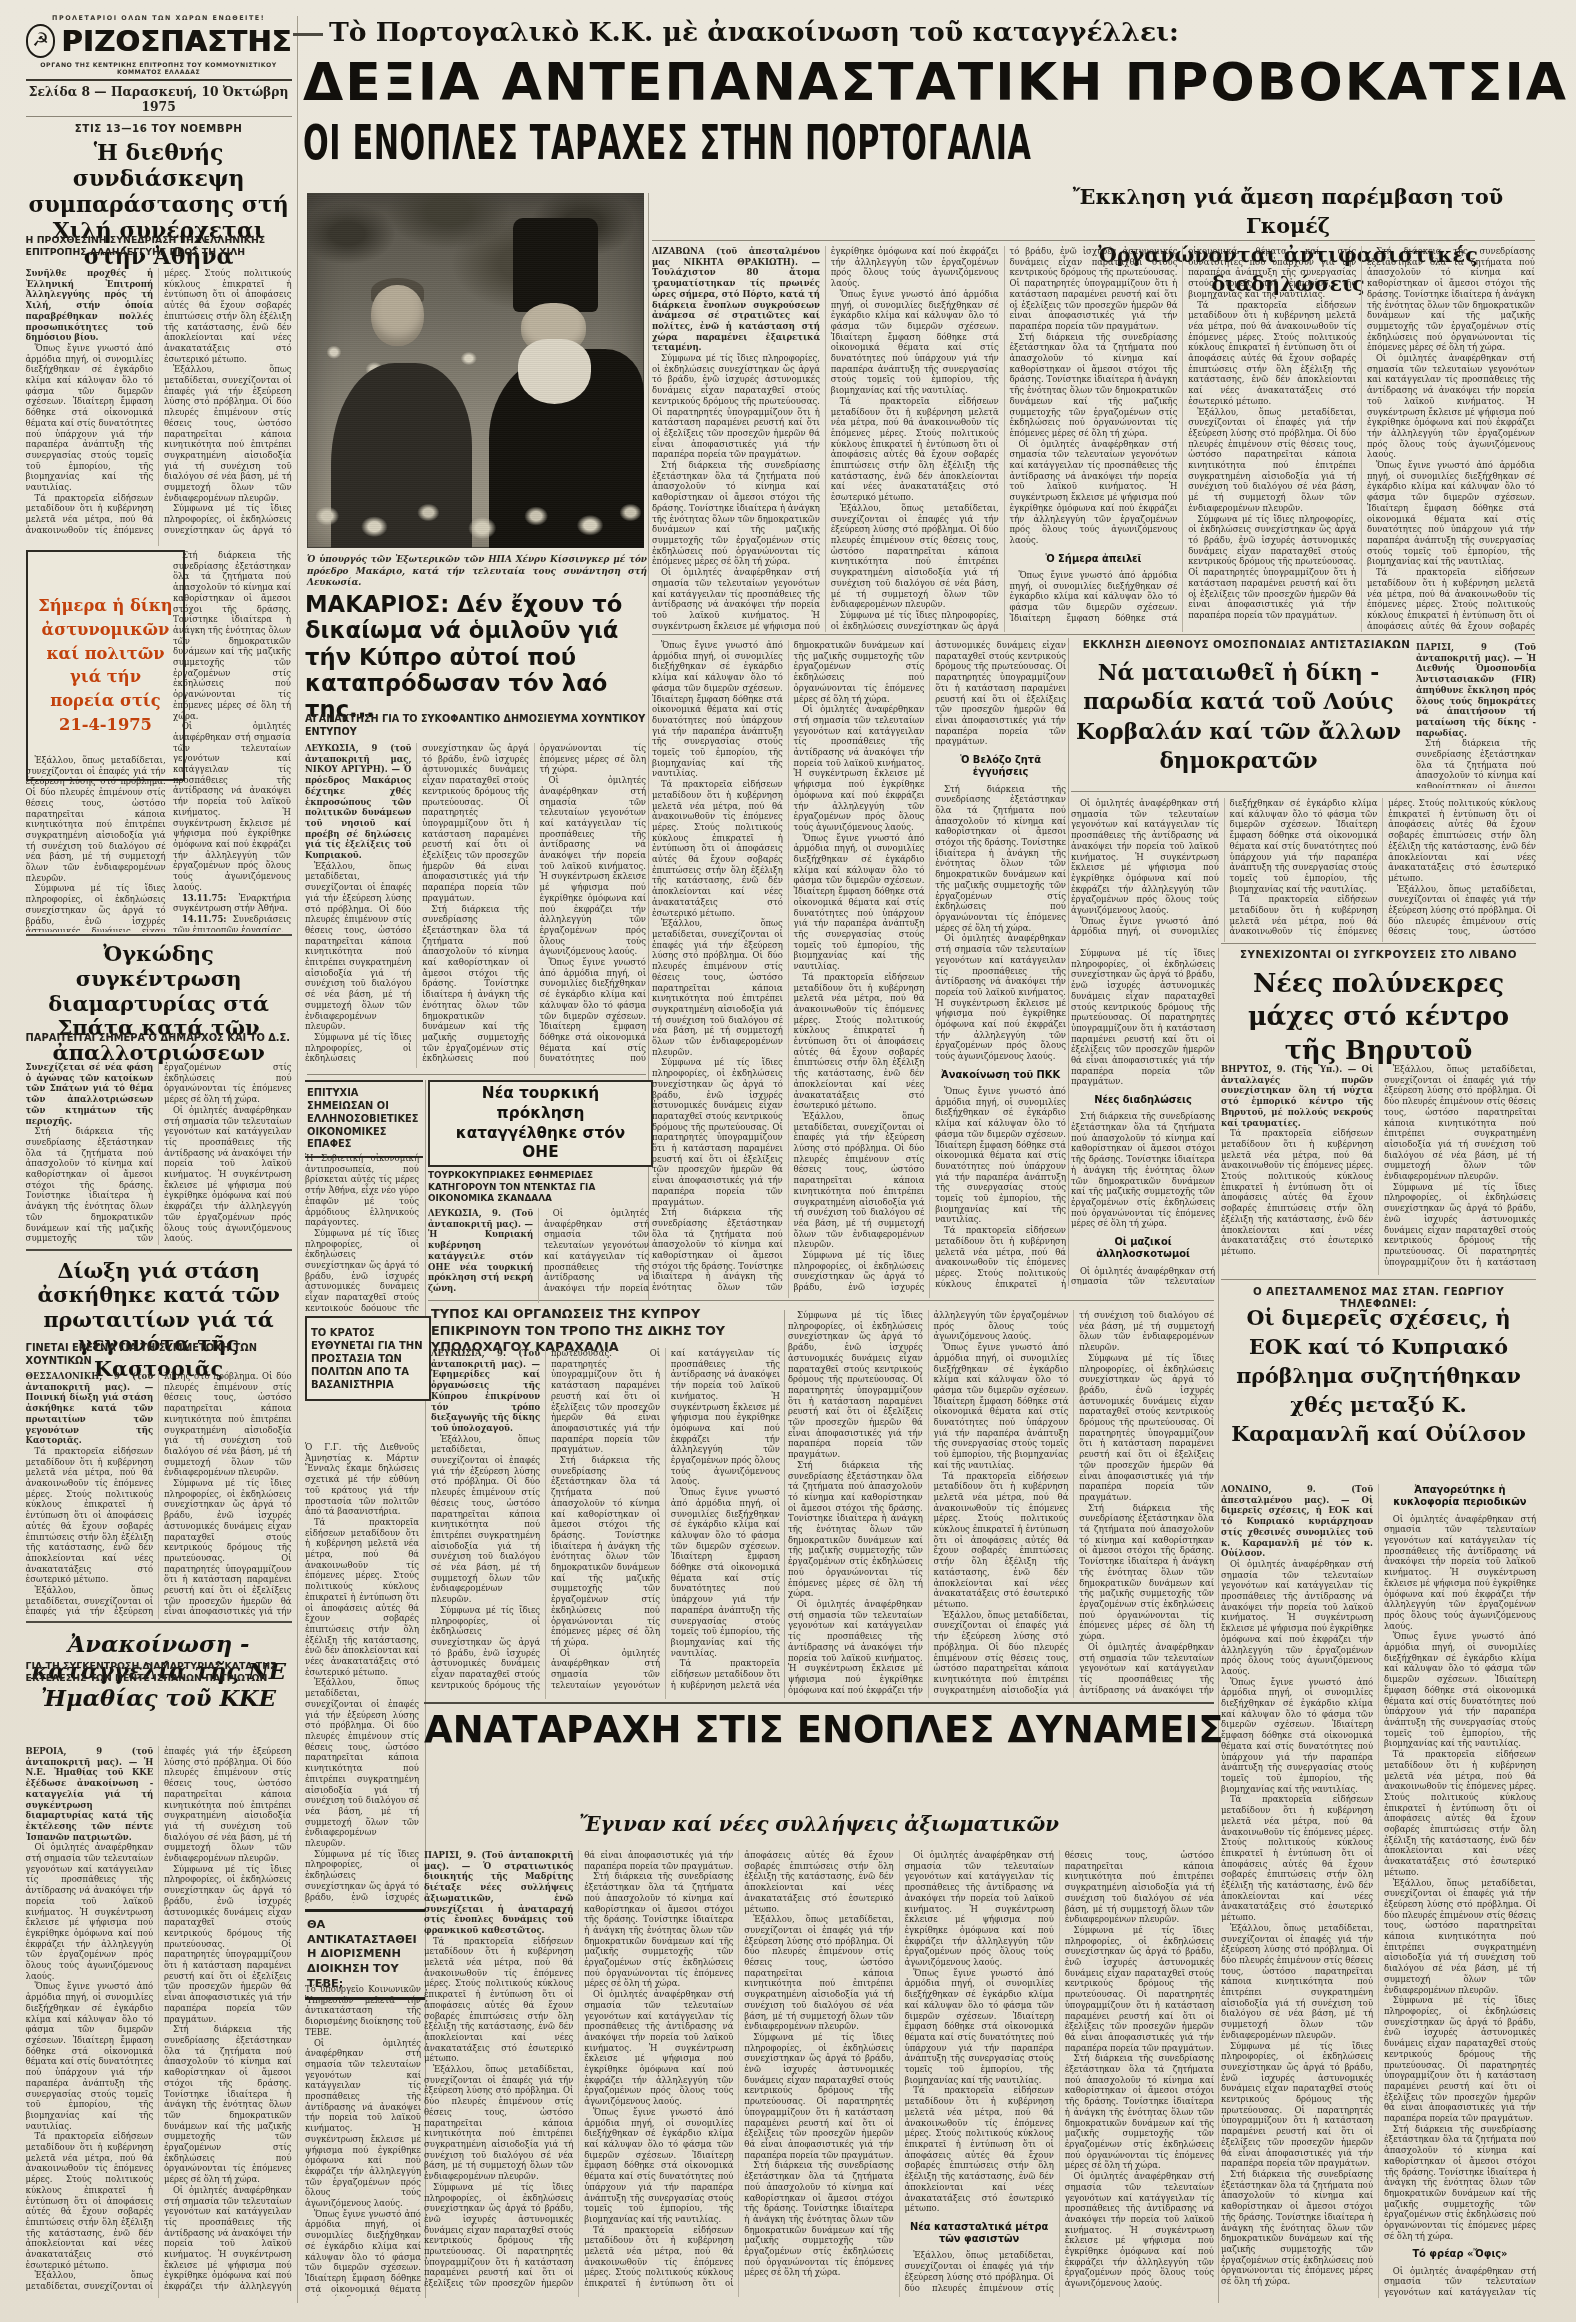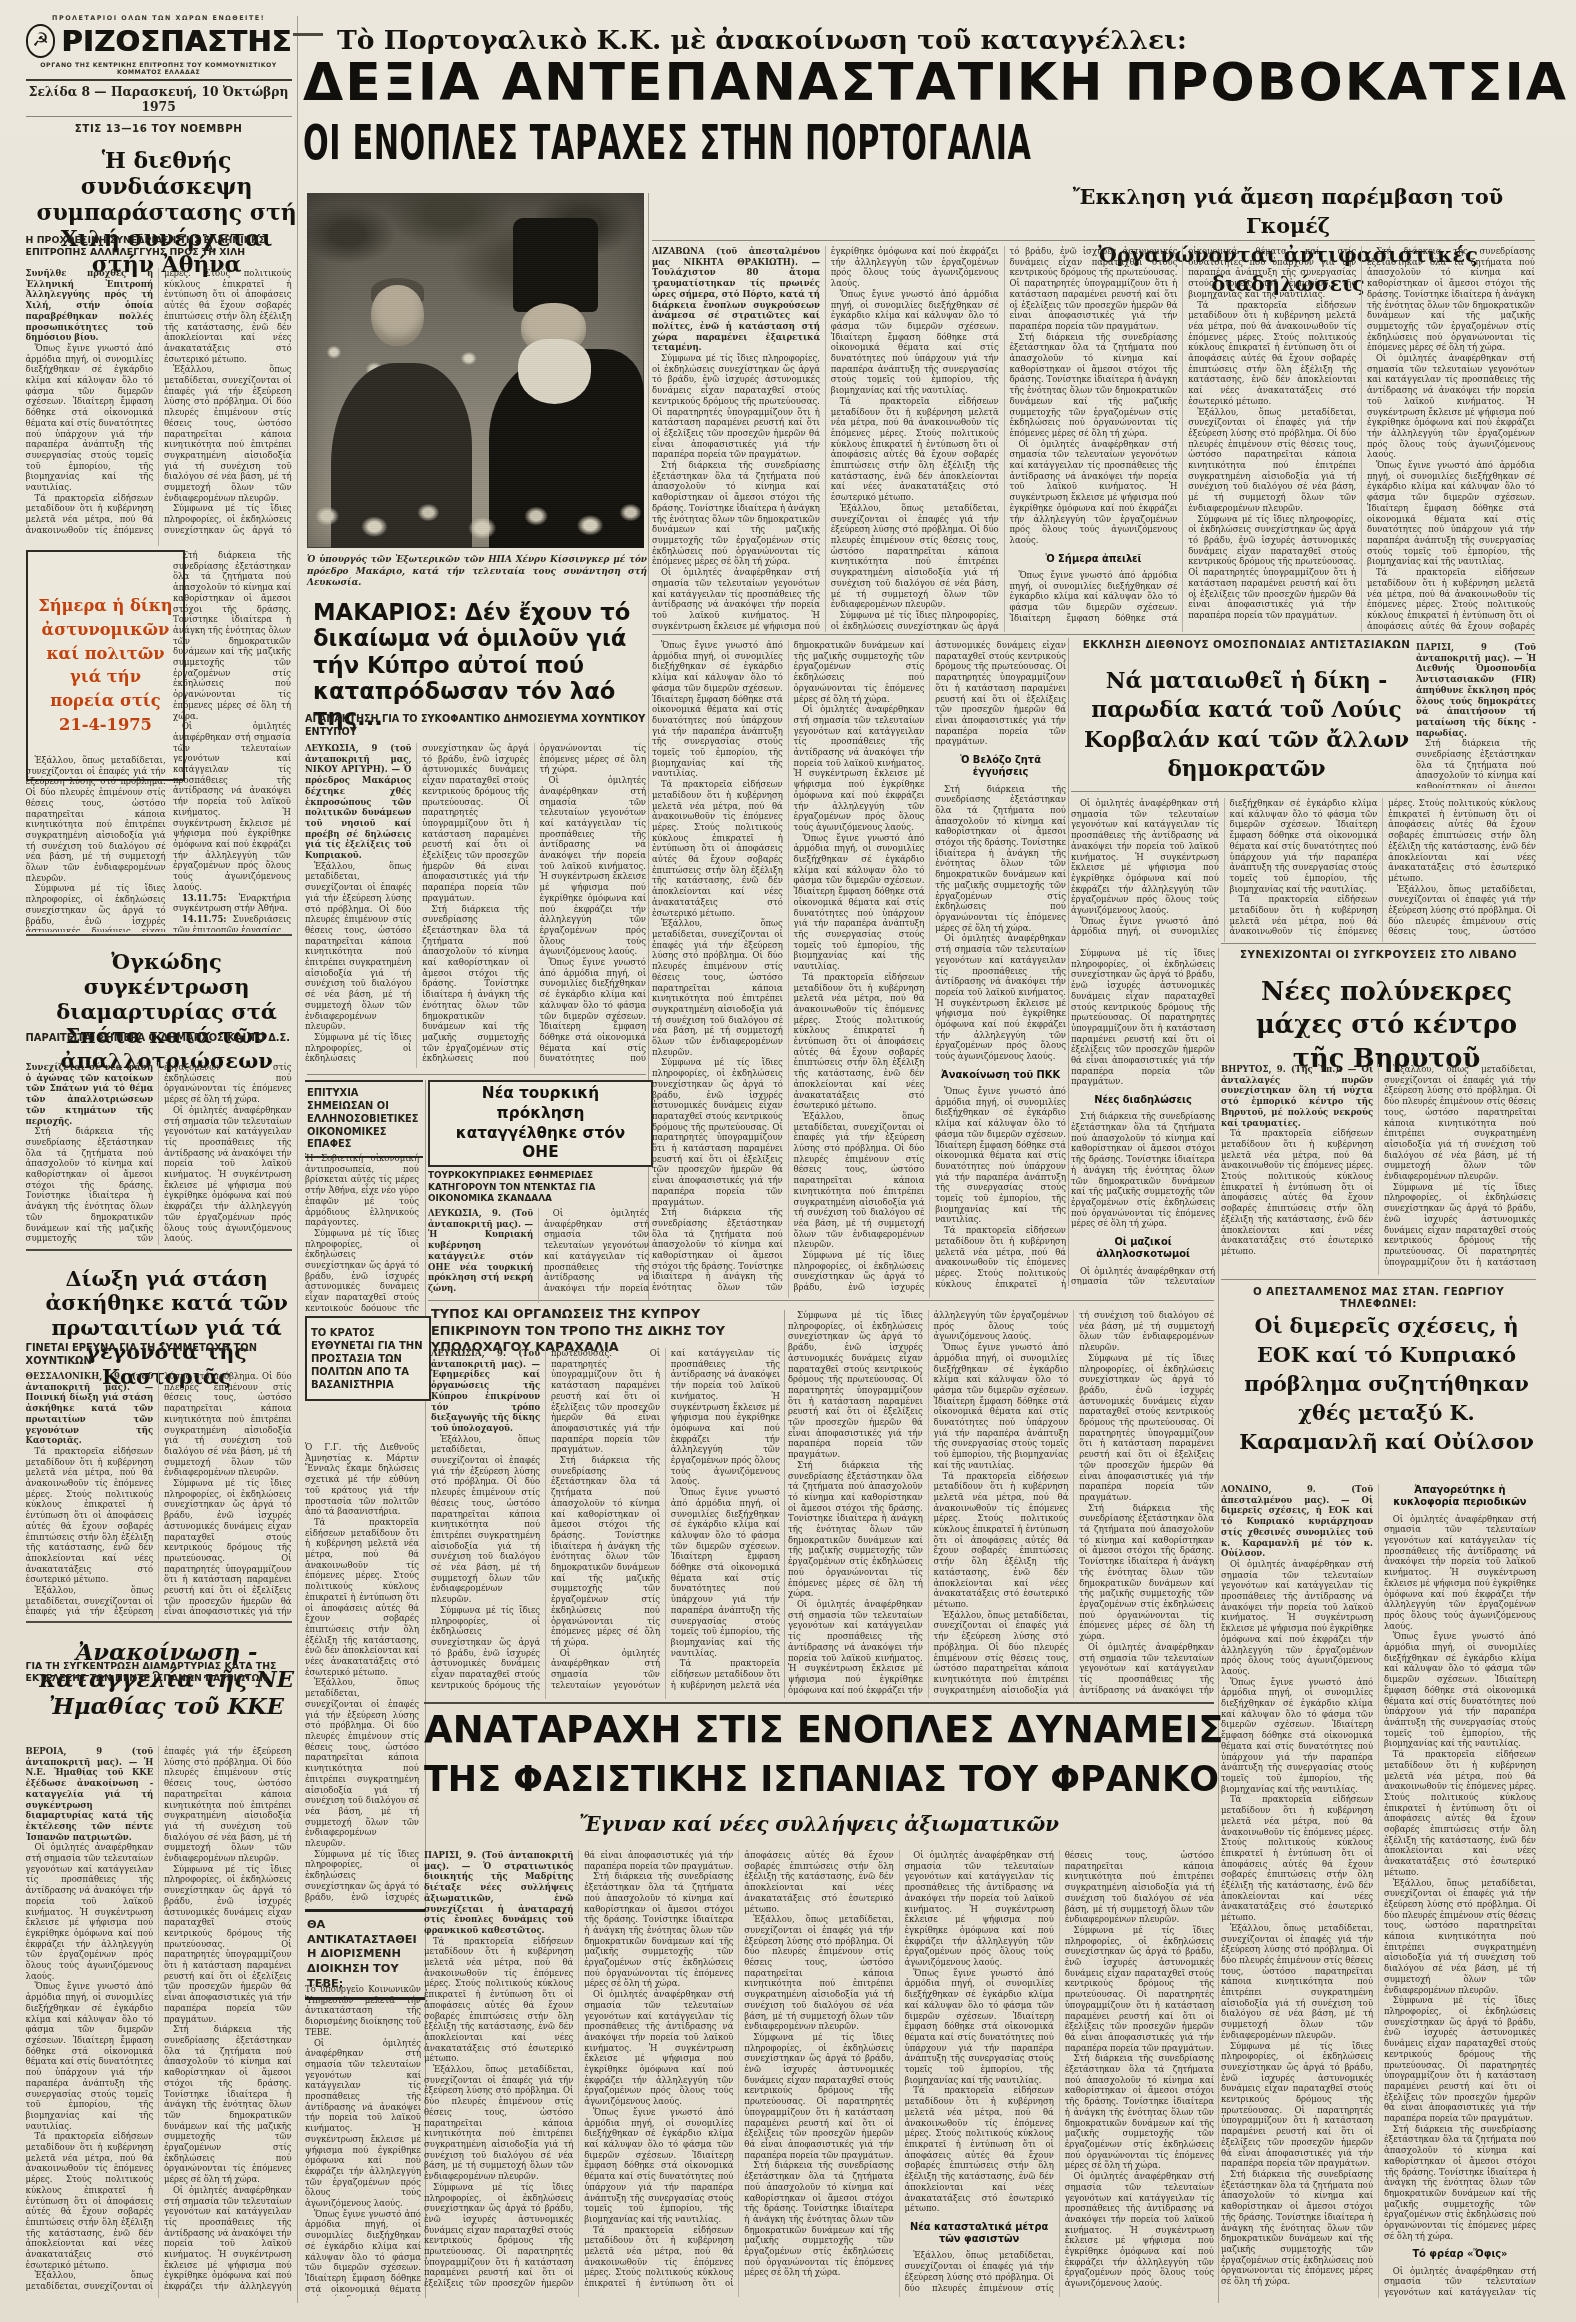--- a/index.html
+++ b/index.html
@@ -81,21 +81,21 @@
     background:radial-gradient(15.8px 12.8px at 6% 55%,#cfc9b6 35%,transparent 75%),
       radial-gradient(17.7px 13.8px at 20% 70%,#d8d2bf 35%,transparent 75%),
       radial-gradient(14.8px 11.8px at 36% 50%,#c8c2af 35%,transparent 75%),
       radial-gradient(18.7px 14.8px at 52% 72%,#d4ceba 35%,transparent 75%),
       radial-gradient(15.8px 12.8px at 68% 55%,#cbc5b2 35%,transparent 75%),
       radial-gradient(17.7px 13.8px at 84% 68%,#d6d0bd 35%,transparent 75%),
       radial-gradient(14.8px 11.8px at 96% 50%,#c9c3b0 35%,transparent 75%)}
   .ph-grain{position:absolute;inset:0;background:repeating-linear-gradient(0deg,rgba(255,255,255,.025) 0 1px,rgba(10,8,5,.05) 1px 2px)}
   .caption{font-size:8.9px;font-weight:bold;font-style:italic;line-height:1.3;text-align:justify;color:#2b2821}
 
-  h1,h2,h3,h4,h5{margin:8px;padding:0}
+  h1,h2,h3,h4,h5{margin:0;padding:0}
 </style>
 </head>
 <body>
 
 <div id="page">
 
   <div class="vrule" style="left:297px;top:15.8px;height:2287px"></div>
   <div class="vrule" style="left:648px;top:193px;height:1107px"></div>
   <div class="vrule" style="left:1068px;top:638px;height:648px"></div>
   <div class="vrule" style="left:1218px;top:948px;height:1355px"></div>
@@ -344,21 +344,20 @@
         <p class="para">Ὅπως ἔγινε γνωστό ἀπό ἁρμόδια πηγή, οἱ συνομιλίες διεξήχθηκαν σέ ἐγκάρδιο κλίμα καί κάλυψαν ὅλο τό φάσμα τῶν διμερῶν σχέσεων. Ἰδιαίτερη ἔμφαση δόθηκε στά οἰκονομικά θέματα καί στίς δυνατότητες πού ὑπάρχουν γιά τήν παραπέρα ἀνάπτυξη τῆς συνεργασίας στούς τομεῖς τοῦ ἐμπορίου, τῆς βιομηχανίας καί τῆς ναυτιλίας.</p>
         <p class="para">Τά πρακτορεῖα εἰδήσεων μεταδίδουν ὅτι ἡ κυβέρνηση μελετᾶ νέα μέτρα, πού θά ἀνακοινωθοῦν τίς ἑπόμενες μέρες. Στούς πολιτικούς κύκλους ἐπικρατεῖ ἡ ἐντύπωση ὅτι οἱ ἀποφάσεις αὐτές θά ἔχουν σοβαρές ἐπιπτώσεις στήν ὅλη ἐξέλιξη τῆς κατάστασης, ἐνῶ δέν ἀποκλείονται καί νέες ἀνακατατάξεις στό ἐσωτερικό μέτωπο.</p>
         <p class="para">Ἐξάλλου, ὅπως μεταδίδεται, συνεχίζονται οἱ ἐπαφές γιά τήν ἐξεύρεση λύσης στό πρόβλημα. Οἱ δύο πλευρές ἐπιμένουν στίς θέσεις τους, ὡστόσο παρατηρεῖται κάποια κινητικότητα πού ἐπιτρέπει συγκρατημένη αἰσιοδοξία γιά τή συνέχιση τοῦ διαλόγου σέ νέα βάση, μέ τή συμμετοχή ὅλων τῶν ἐνδιαφερομένων πλευρῶν.</p>
         <p class="para">Σύμφωνα μέ τίς ἴδιες πληροφορίες, οἱ ἐκδηλώσεις συνεχίστηκαν ὥς ἀργά τό βράδυ, ἐνῶ ἰσχυρές ἀστυνομικές δυνάμεις εἶχαν παραταχθεῖ στούς κεντρικούς δρόμους τῆς πρωτεύουσας. Οἱ παρατηρητές ὑπογραμμίζουν ὅτι ἡ κατάσταση παραμένει ρευστή καί ὅτι οἱ ἐξελίξεις τῶν προσεχῶν ἡμερῶν θά εἶναι ἀποφασιστικές γιά τήν παραπέρα πορεία τῶν πραγμάτων.</p>
         <p class="para">Στή διάρκεια τῆς συνεδρίασης ἐξετάστηκαν ὅλα τά ζητήματα πού ἀπασχολοῦν τό κίνημα καί καθορίστηκαν οἱ ἄμεσοι στόχοι τῆς δράσης. Τονίστηκε ἰδιαίτερα ἡ ἀνάγκη τῆς ἑνότητας ὅλων τῶν δημοκρατικῶν δυνάμεων καί τῆς μαζικῆς συμμετοχῆς τῶν ἐργαζομένων στίς ἐκδηλώσεις πού ὀργανώνονται τίς ἑπόμενες μέρες σέ ὅλη τή χώρα.</p>
         <p class="para">Οἱ ὁμιλητές ἀναφέρθηκαν στή σημασία τῶν τελευταίων γεγονότων καί κατάγγειλαν τίς προσπάθειες τῆς ἀντίδρασης νά ἀνακόψει τήν πορεία τοῦ λαϊκοῦ κινήματος. Ἡ συγκέντρωση ἔκλεισε μέ ψήφισμα πού ἐγκρίθηκε ὁμόφωνα καί πού ἐκφράζει τήν ἀλληλεγγύη τῶν ἐργαζομένων πρός ὅλους τούς ἀγωνιζόμενους λαούς.</p>
       </div>
   </div>
 
   <div class="abs display" style="left:424px;top:1708px;width:790px;text-align:center;font-size:37px">ΑΝΑΤΑΡΑΧΗ ΣΤΙΣ ΕΝΟΠΛΕΣ ΔΥΝΑΜΕΙΣ</div>
-  <div class="abs display" style="left:424px;top:1759px;width:790px;text-align:center;font-size:35px">ΤΗΣ ΦΑΣΙΣΤΙΚΗΣ ΙΣΠΑΝΙΑΣ ΤΟΥ ΦΡΑΝΚΟ</div>
   <div class="abs deck ital" style="left:424px;top:1811px;width:790px;font-size:19.7px">Ἔγιναν καί νέες συλλήψεις ἀξιωματικῶν</div>
   <div class="abs body c5" style="left:424px;top:1850px;width:790px;height:447px">
     <p class="para noindent"><span class="opener">ΠΑΡΙΣΙ, 9. (Τοῦ ἀνταποκριτῆ μας). — Ὁ στρατιωτικός διοικητής τῆς Μαδρίτης διέταξε νέες συλλήψεις ἀξιωματικῶν, ἐνῶ συνεχίζεται ἡ ἀναταραχή στίς ἔνοπλες δυνάμεις τοῦ φρανκικοῦ καθεστῶτος.</span></p>
     <div>
         <p class="para">Τά πρακτορεῖα εἰδήσεων μεταδίδουν ὅτι ἡ κυβέρνηση μελετᾶ νέα μέτρα, πού θά ἀνακοινωθοῦν τίς ἑπόμενες μέρες. Στούς πολιτικούς κύκλους ἐπικρατεῖ ἡ ἐντύπωση ὅτι οἱ ἀποφάσεις αὐτές θά ἔχουν σοβαρές ἐπιπτώσεις στήν ὅλη ἐξέλιξη τῆς κατάστασης, ἐνῶ δέν ἀποκλείονται καί νέες ἀνακατατάξεις στό ἐσωτερικό μέτωπο.</p>
         <p class="para">Ἐξάλλου, ὅπως μεταδίδεται, συνεχίζονται οἱ ἐπαφές γιά τήν ἐξεύρεση λύσης στό πρόβλημα. Οἱ δύο πλευρές ἐπιμένουν στίς θέσεις τους, ὡστόσο παρατηρεῖται κάποια κινητικότητα πού ἐπιτρέπει συγκρατημένη αἰσιοδοξία γιά τή συνέχιση τοῦ διαλόγου σέ νέα βάση, μέ τή συμμετοχή ὅλων τῶν ἐνδιαφερομένων πλευρῶν.</p>
         <p class="para">Σύμφωνα μέ τίς ἴδιες πληροφορίες, οἱ ἐκδηλώσεις συνεχίστηκαν ὥς ἀργά τό βράδυ, ἐνῶ ἰσχυρές ἀστυνομικές δυνάμεις εἶχαν παραταχθεῖ στούς κεντρικούς δρόμους τῆς πρωτεύουσας. Οἱ παρατηρητές ὑπογραμμίζουν ὅτι ἡ κατάσταση παραμένει ρευστή καί ὅτι οἱ ἐξελίξεις τῶν προσεχῶν ἡμερῶν θά εἶναι ἀποφασιστικές γιά τήν παραπέρα πορεία τῶν πραγμάτων.</p>
         <p class="para">Στή διάρκεια τῆς συνεδρίασης ἐξετάστηκαν ὅλα τά ζητήματα πού ἀπασχολοῦν τό κίνημα καί καθορίστηκαν οἱ ἄμεσοι στόχοι τῆς δράσης. Τονίστηκε ἰδιαίτερα ἡ ἀνάγκη τῆς ἑνότητας ὅλων τῶν δημοκρατικῶν δυνάμεων καί τῆς μαζικῆς συμμετοχῆς τῶν ἐργαζομένων στίς ἐκδηλώσεις πού ὀργανώνονται τίς ἑπόμενες μέρες σέ ὅλη τή χώρα.</p>
         <p class="para">Οἱ ὁμιλητές ἀναφέρθηκαν στή σημασία τῶν τελευταίων γεγονότων καί κατάγγειλαν τίς προσπάθειες τῆς ἀντίδρασης νά ἀνακόψει τήν πορεία τοῦ λαϊκοῦ κινήματος. Ἡ συγκέντρωση ἔκλεισε μέ ψήφισμα πού ἐγκρίθηκε ὁμόφωνα καί πού ἐκφράζει τήν ἀλληλεγγύη τῶν ἐργαζομένων πρός ὅλους τούς ἀγωνιζόμενους λαούς.</p>
         <p class="para">Ὅπως ἔγινε γνωστό ἀπό ἁρμόδια πηγή, οἱ συνομιλίες διεξήχθηκαν σέ ἐγκάρδιο κλίμα καί κάλυψαν ὅλο τό φάσμα τῶν διμερῶν σχέσεων. Ἰδιαίτερη ἔμφαση δόθηκε στά οἰκονομικά θέματα καί στίς δυνατότητες πού ὑπάρχουν γιά τήν παραπέρα ἀνάπτυξη τῆς συνεργασίας στούς τομεῖς τοῦ ἐμπορίου, τῆς βιομηχανίας καί τῆς ναυτιλίας.</p>

